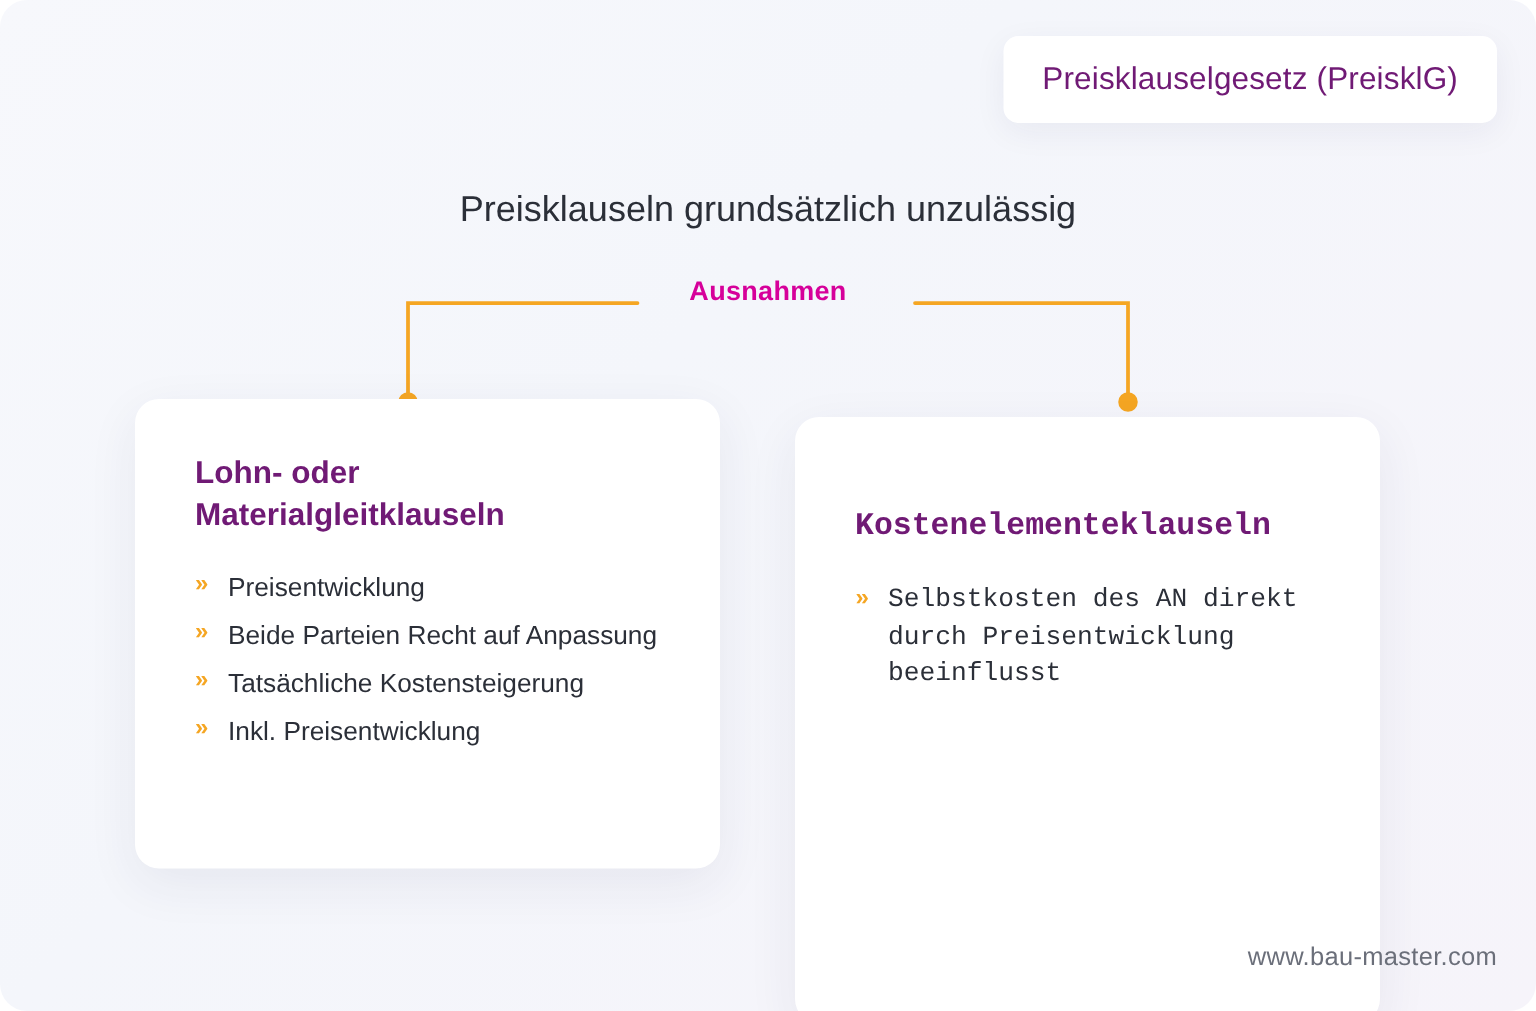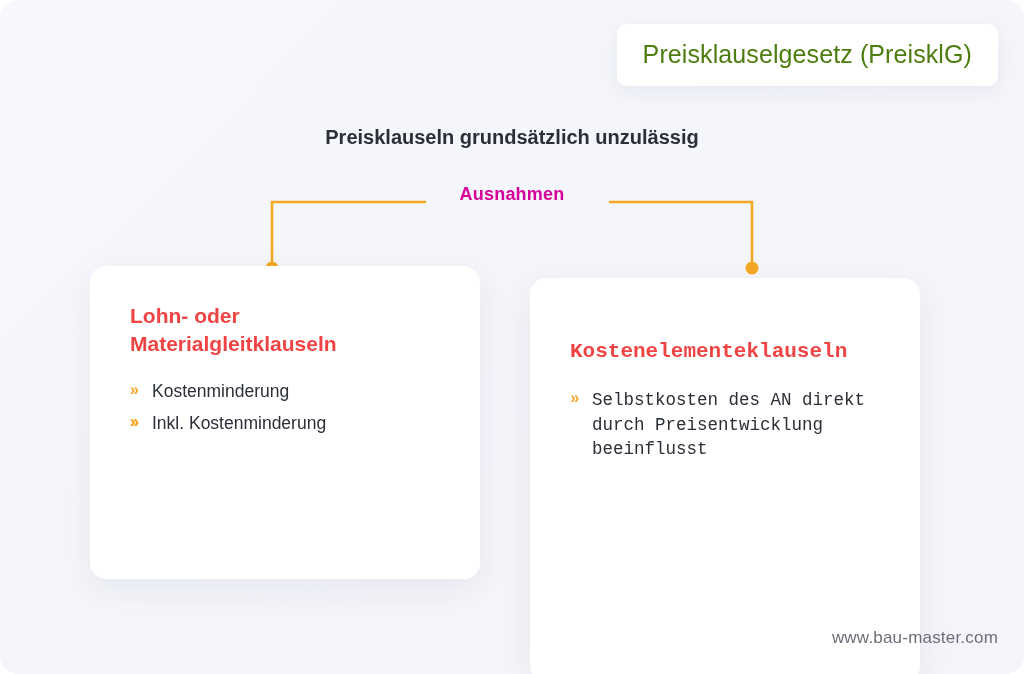--- a/index.html
+++ b/index.html
@@ -22,35 +22,35 @@
   .title-pill {
     position: absolute;
     top: 24px;
     right: 26px;
     background: #ffffff;
     border-radius: 10px;
     padding: 18px 26px 19px 26px;
     box-shadow: 0 6px 22px rgba(40, 40, 90, 0.06);
   }
   .title-pill .title-text {
-    font-size: 25px;
-    color: #4d7c0f;
+    font-size: 21px;
+    color: #701a75;
     letter-spacing: 0.1px;
     line-height: 1;
     white-space: nowrap;
   }
   
   .subtitle {
     position: absolute;
     top: 126px;
     left: 0;
     width: 1024px;
     text-align: center;
-    font-size: 20px;
-    font-weight: bold;
+    font-size: 24px;
+    font-weight: normal;
     color: #2b2f38;
   }
   
   .exceptions-label {
     position: absolute;
     top: 184px;
     left: 0;
     width: 1024px;
     text-align: center;
     font-size: 18px;
@@ -89,21 +89,21 @@
   }
   .card-inner-left {
     padding: 36px 34px 0 40px;
   }
   .card-inner-right {
     padding: 60px 34px 0 40px;
   }
   .card-title {
     font-size: 21px;
     font-weight: bold;
-    color: #ef4444;
+    color: #701a75;
     line-height: 1.32;
     margin: 0 0 22px 0;
   }
   .bullet-list {
     list-style: none;
     margin: 0;
     padding: 0;
   }
   .bullet-list li {
     position: relative;
@@ -150,31 +150,33 @@
     <circle cx="22" cy="88" r="6.5" fill="#f5a623"></circle>
     <circle cx="502" cy="88" r="6.5" fill="#f5a623"></circle>
   </svg>
 
   <div class="card card-left">
     <div class="card-inner-left">
       <h2 class="card-title">Lohn- oder Materialgleitklauseln</h2>
       <ul class="bullet-list">
         <li>
           <span class="bullet-mark">»</span>
-          <span>Kostenminderung</span>
+          <span>Preisentwicklung</span>
         </li>
         <li>
           <span class="bullet-mark">»</span>
+          <span>Beide Parteien Recht auf Anpassung</span>
         </li>
         <li>
           <span class="bullet-mark">»</span>
+          <span>Tatsächliche Kostensteigerung</span>
         </li>
         <li>
           <span class="bullet-mark">»</span>
-          <span>Inkl. Kostenminderung</span>
+          <span>Inkl. Preisentwicklung</span>
         </li>
       </ul>
     </div>
   </div>
 
   <div class="card card-right">
     <div class="card-inner-right">
       <h2 class="card-title">Kostenelementeklauseln</h2>
       <ul class="bullet-list">
         <li>

